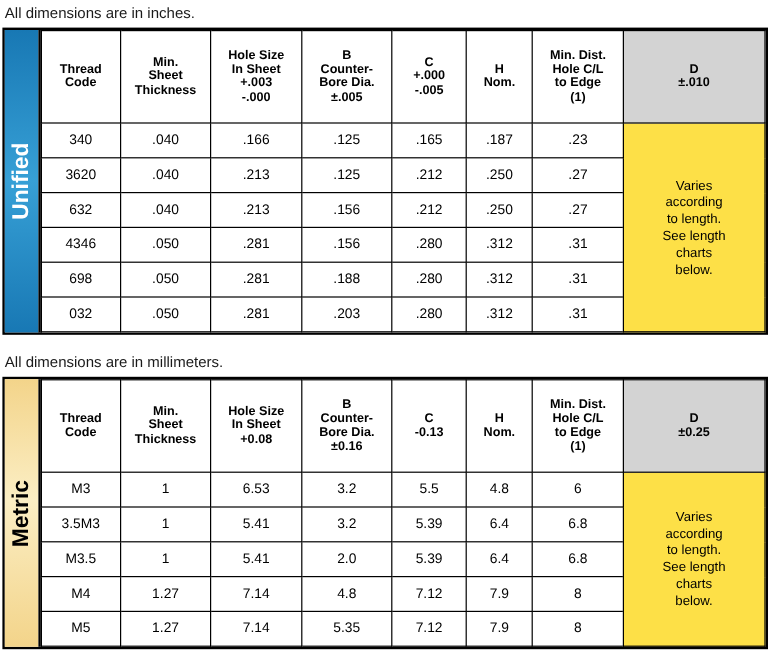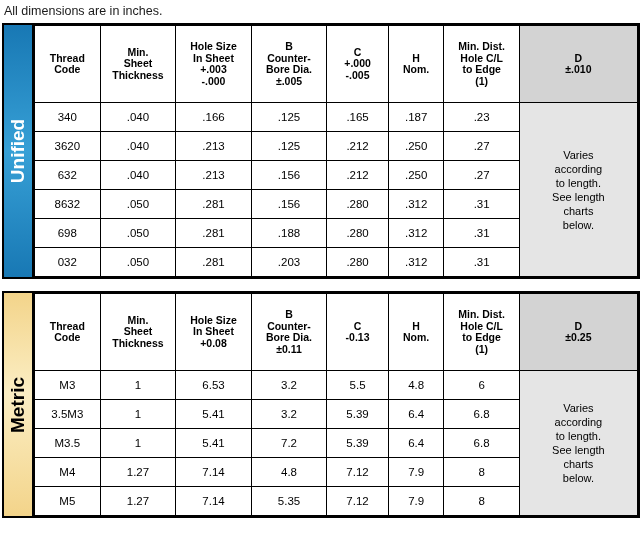--- a/index.html
+++ b/index.html
@@ -84,21 +84,21 @@
   }
   table.data thead th.dcol {
     background: #d3d3d3;
   }
   table.data tbody td {
     height: 28px;
     font-size: 11.5px;
     background: #ffffff;
   }
   table.data tbody td.dcell {
-    background: #e5e5e5;
+    background: #fde047;
     font-size: 11px;
     line-height: 14px;
     padding: 2px 3px;
   }
   .spacer { height: 12px; }
   .note-line { display: block; }
 </style>
 </head>
 <body>
 
@@ -195,21 +195,21 @@
         <tr>
           <td>632</td>
           <td>.040</td>
           <td>.213</td>
           <td>.156</td>
           <td>.212</td>
           <td>.250</td>
           <td>.27</td>
         </tr>
         <tr>
-          <td>8632</td>
+          <td>4346</td>
           <td>.050</td>
           <td>.281</td>
           <td>.156</td>
           <td>.280</td>
           <td>.312</td>
           <td>.31</td>
         </tr>
         <tr>
           <td>698</td>
           <td>.050</td>
@@ -227,20 +227,21 @@
           <td>.280</td>
           <td>.312</td>
           <td>.31</td>
         </tr>
       </tbody>
     </table>
   </div>
 
   <div class="spacer"></div>
 
+  <div class="caption">All dimensions are in millimeters.</div>
 
   <div class="table-wrap">
     <div class="side-label side-metric">
       <span class="vtext">Metric</span>
     </div>
     <table class="data">
       <colgroup>
         <col style="width:66px">
         <col style="width:76px">
         <col style="width:76px">
@@ -263,21 +264,21 @@
           </th>
           <th>
             <span class="note-line">Hole Size</span>
             <span class="note-line">In Sheet</span>
             <span class="note-line">+0.08</span>
           </th>
           <th>
             <span class="note-line">B</span>
             <span class="note-line">Counter-</span>
             <span class="note-line">Bore Dia.</span>
-            <span class="note-line">±0.11</span>
+            <span class="note-line">±0.16</span>
           </th>
           <th>
             <span class="note-line">C</span>
             <span class="note-line">-0.13</span>
           </th>
           <th>
             <span class="note-line">H</span>
             <span class="note-line">Nom.</span>
           </th>
           <th>
@@ -316,21 +317,21 @@
           <td>5.41</td>
           <td>3.2</td>
           <td>5.39</td>
           <td>6.4</td>
           <td>6.8</td>
         </tr>
         <tr>
           <td>M3.5</td>
           <td>1</td>
           <td>5.41</td>
-          <td>7.2</td>
+          <td>2.0</td>
           <td>5.39</td>
           <td>6.4</td>
           <td>6.8</td>
         </tr>
         <tr>
           <td>M4</td>
           <td>1.27</td>
           <td>7.14</td>
           <td>4.8</td>
           <td>7.12</td>

